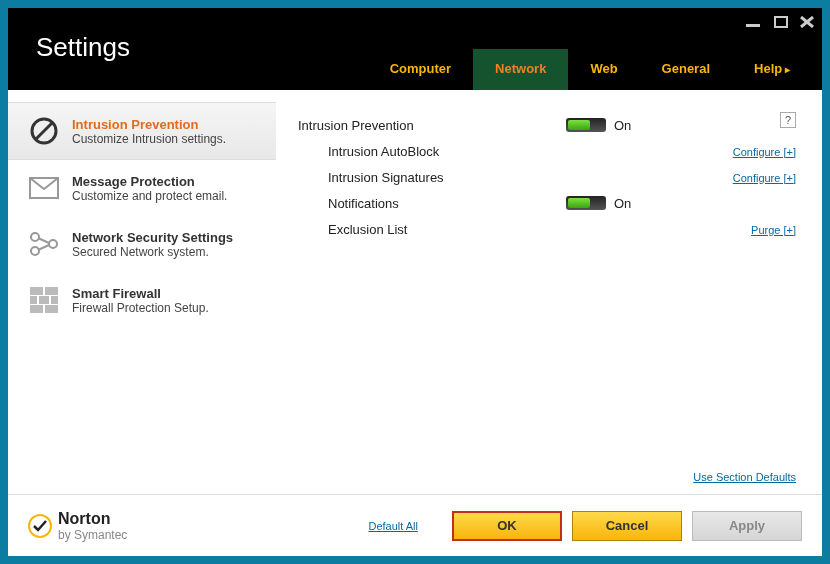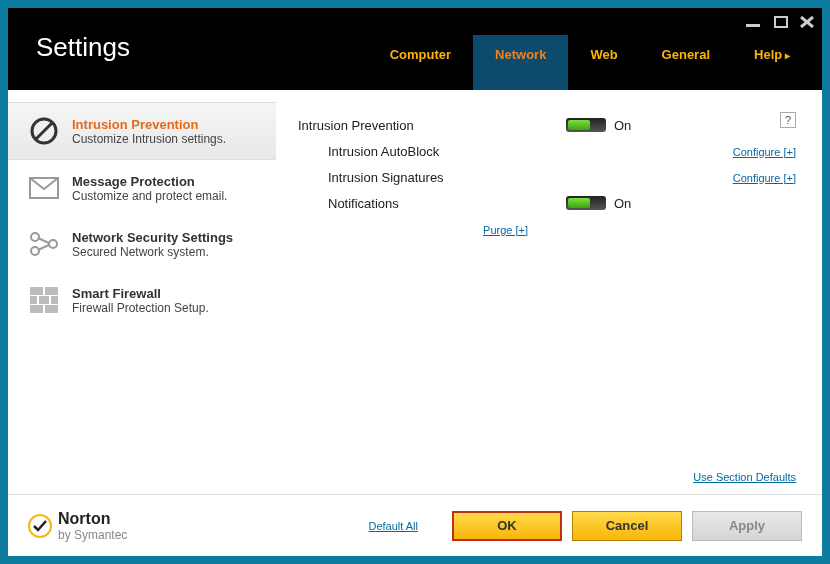--- a/index.html
+++ b/index.html
@@ -43,25 +43,25 @@
   position: absolute;
   bottom: 0;
   right: 10px;
   display: flex;
   align-items: flex-end;
 }
 .tab {
   color: #f9b50a;
   font-weight: bold;
   font-size: 13px;
-  padding: 12px 22px 28px;
+  padding: 12px 22px 14px;
   cursor: pointer;
 }
 .tab.active {
-  background: #0c4a6e;
+  background: #14532d;
   color: #f08020;
 }
 .tab.help::after {
   content: " ▸";
   font-size: 10px;
 }
 .body {
   flex: 1;
   display: flex;
   overflow: hidden;
@@ -318,20 +318,21 @@
           </div>
           <div class="row sub">
             <div class="label">Notifications</div>
             <div class="control">
               <span class="toggle"></span>
               <span>On</span>
             </div>
             <div class="action"></div>
           </div>
           <div class="row sub">
+            <div class="label">Exclusion List</div>
             <div class="control"></div>
             <div class="action"><span class="link">Purge [+]</span></div>
           </div>
         </div>
       <div class="section-defaults"><span class="link">Use Section Defaults</span></div>
     </div>
   </div>
 
   <div class="footer">
     <div class="logo">

